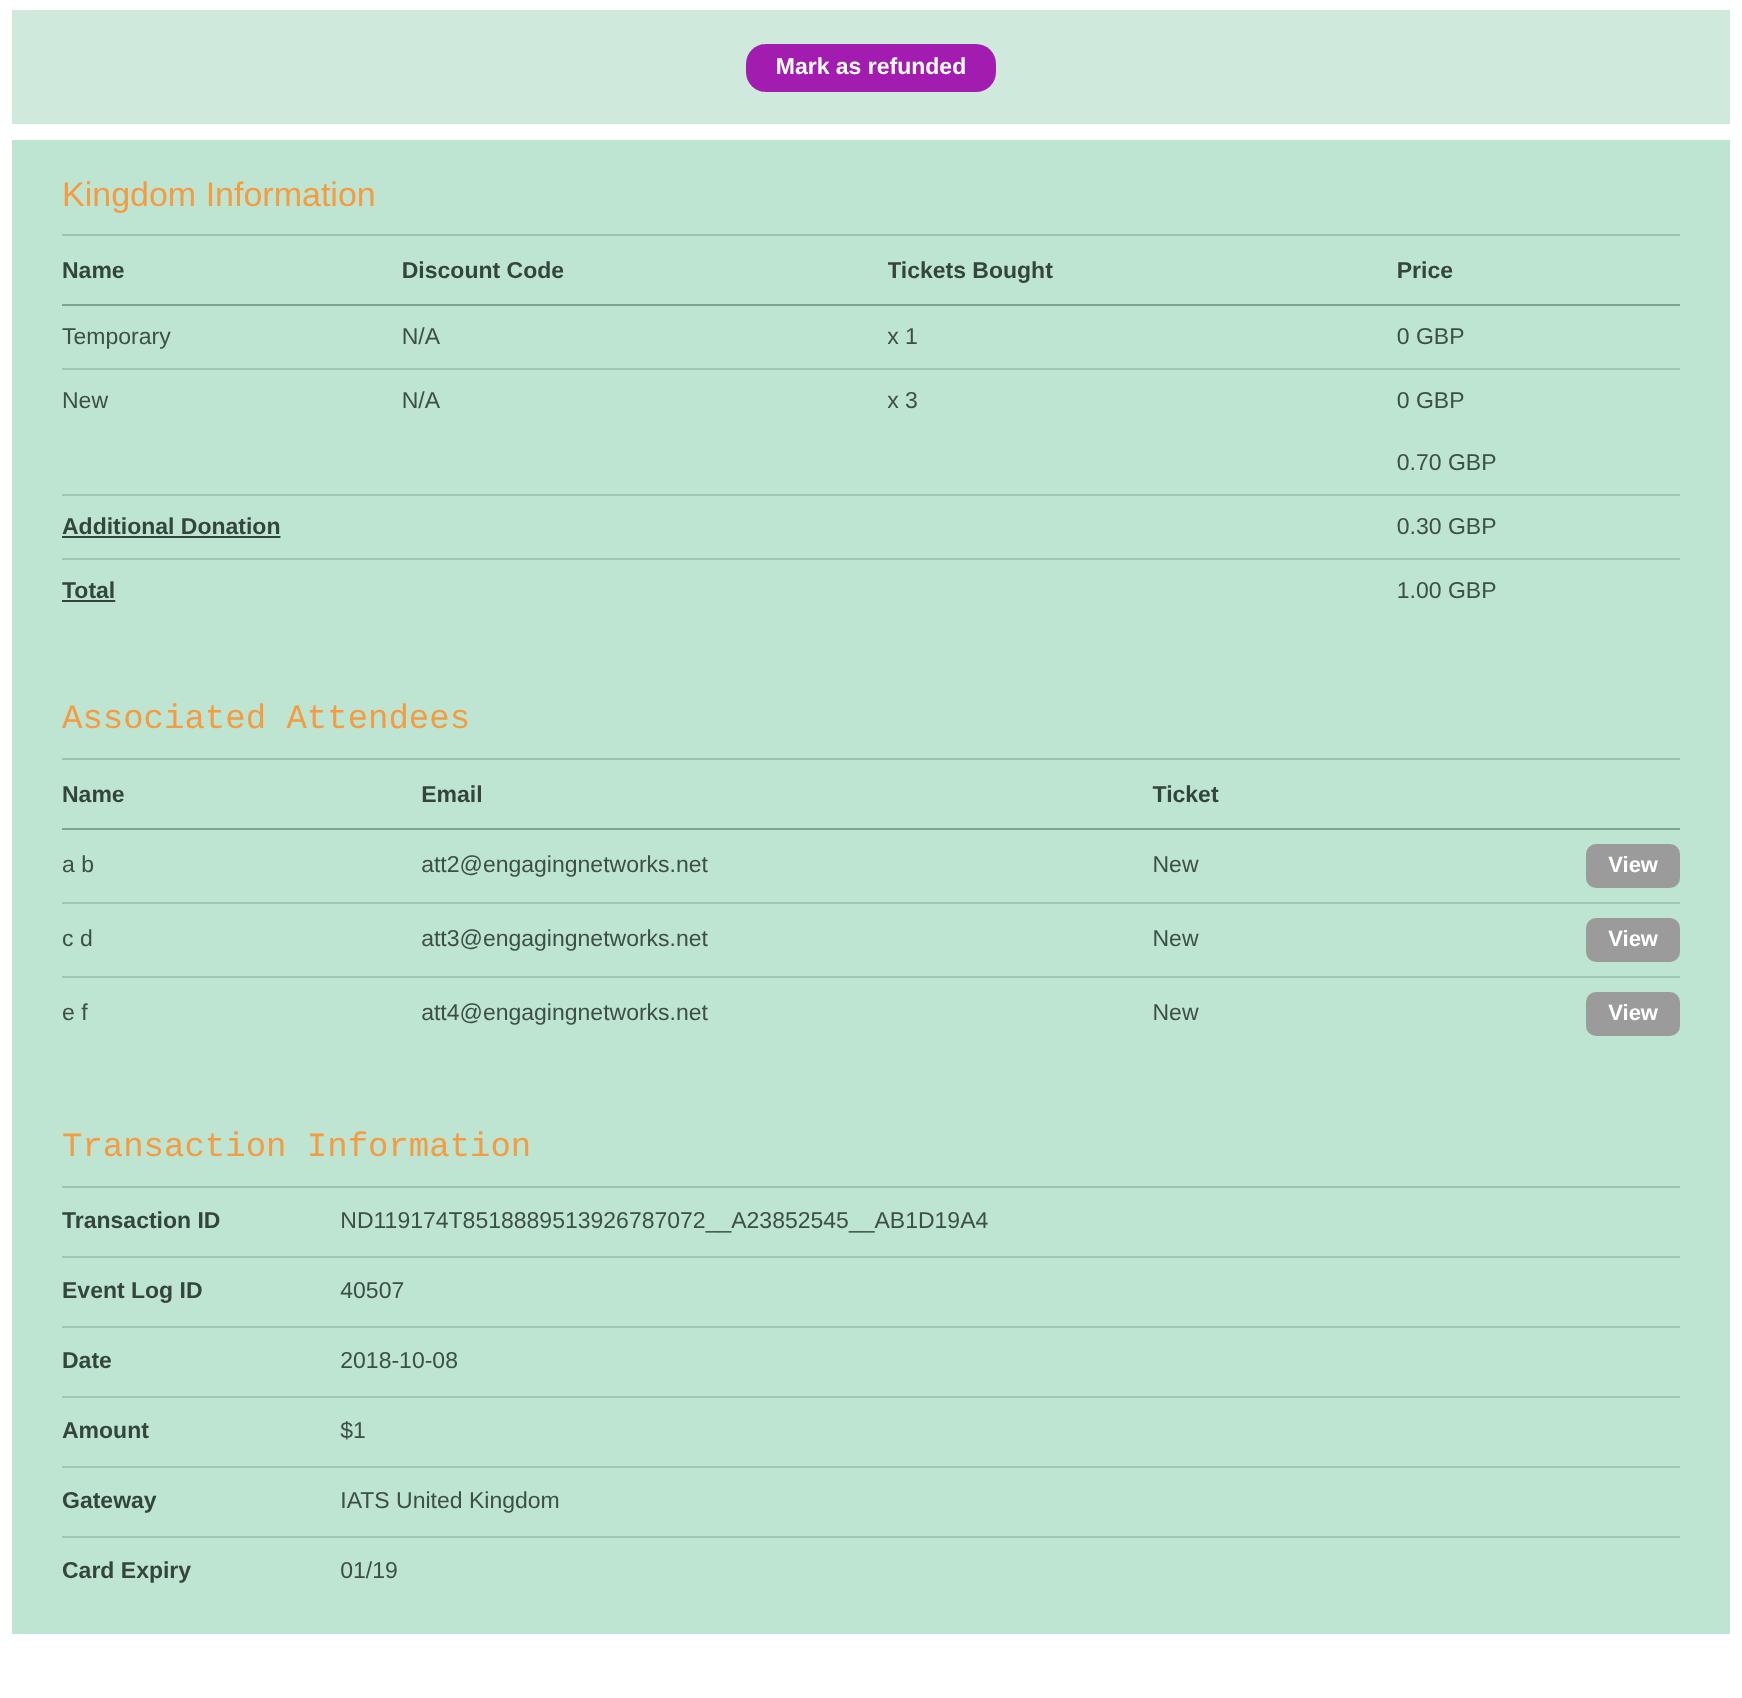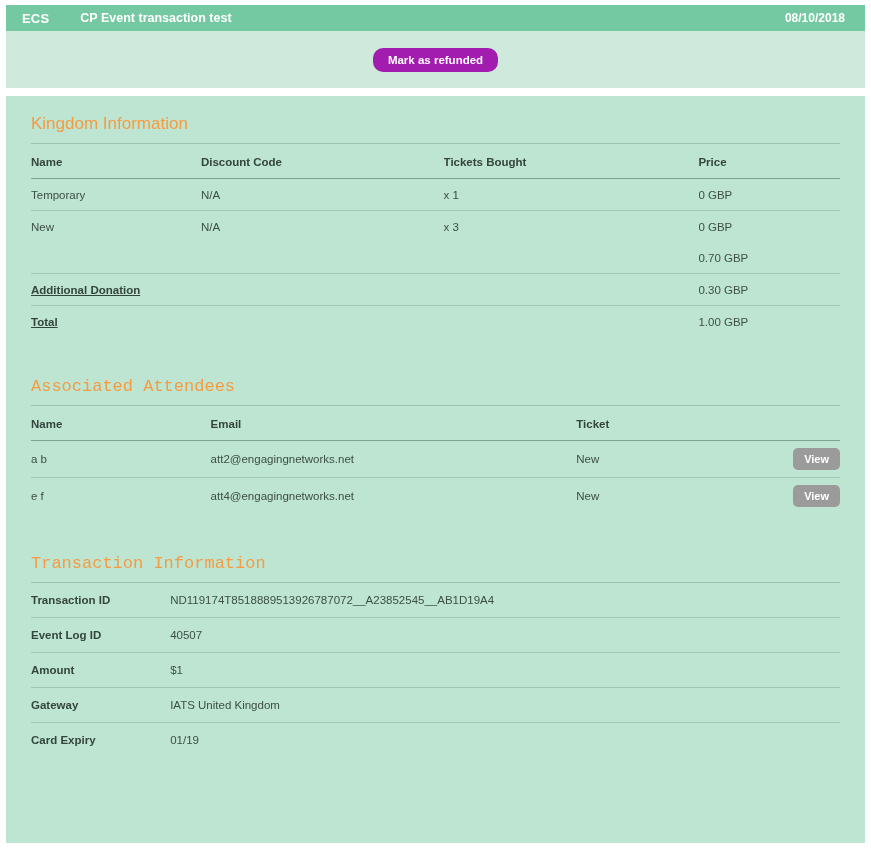--- a/index.html
+++ b/index.html
@@ -111,25 +111,20 @@
   .kv-table col.c-label { width: 17.2%; }
   .kv-table th { font-weight: bold; color: #33453d; border-bottom: none; padding: 11px 0; }
   .kv-table td { padding: 11px 0; }
   .kv-table tr.sep th, .kv-table tr.sep td { border-top: 1px solid #a3c6b3; }
 </style>
 </head>
 <body>
 
 <div class="page">
 
-  <div class="topbar">
-    <span class="brand">ECS</span>
-    <span class="title">CP Event transaction test</span>
-    <span class="date">08/10/2018</span>
-  </div>
 
   <div class="toolbar">
     <button class="refund-btn">Mark as refunded</button>
   </div>
 
   <div class="content">
 
     <h2 class="section-title">Kingdom Information</h2>
     <table class="ticket-table">
       <colgroup>
@@ -193,20 +188,26 @@
         </tr>
       </thead>
       <tbody>
         <tr class="sep">
           <td>a b</td>
           <td>att2@engagingnetworks.net</td>
           <td>New</td>
           <td class="action"><button class="view-btn">View</button></td>
         </tr>
         <tr class="sep">
+          <td>c d</td>
+          <td>att3@engagingnetworks.net</td>
+          <td>New</td>
+          <td class="action"><button class="view-btn">View</button></td>
+        </tr>
+        <tr class="sep">
           <td>e f</td>
           <td>att4@engagingnetworks.net</td>
           <td>New</td>
           <td class="action"><button class="view-btn">View</button></td>
         </tr>
       </tbody>
     </table>
 
     <h2 class="section-title section-gap">Transaction Information</h2>
     <table class="kv-table">
@@ -217,20 +218,24 @@
       <tbody>
         <tr>
           <th>Transaction ID</th>
           <td>ND119174T8518889513926787072__A23852545__AB1D19A4</td>
         </tr>
         <tr class="sep">
           <th>Event Log ID</th>
           <td>40507</td>
         </tr>
         <tr class="sep">
+          <th>Date</th>
+          <td>2018-10-08</td>
+        </tr>
+        <tr class="sep">
           <th>Amount</th>
           <td>$1</td>
         </tr>
         <tr class="sep">
           <th>Gateway</th>
           <td>IATS United Kingdom</td>
         </tr>
         <tr class="sep">
           <th>Card Expiry</th>
           <td>01/19</td>

